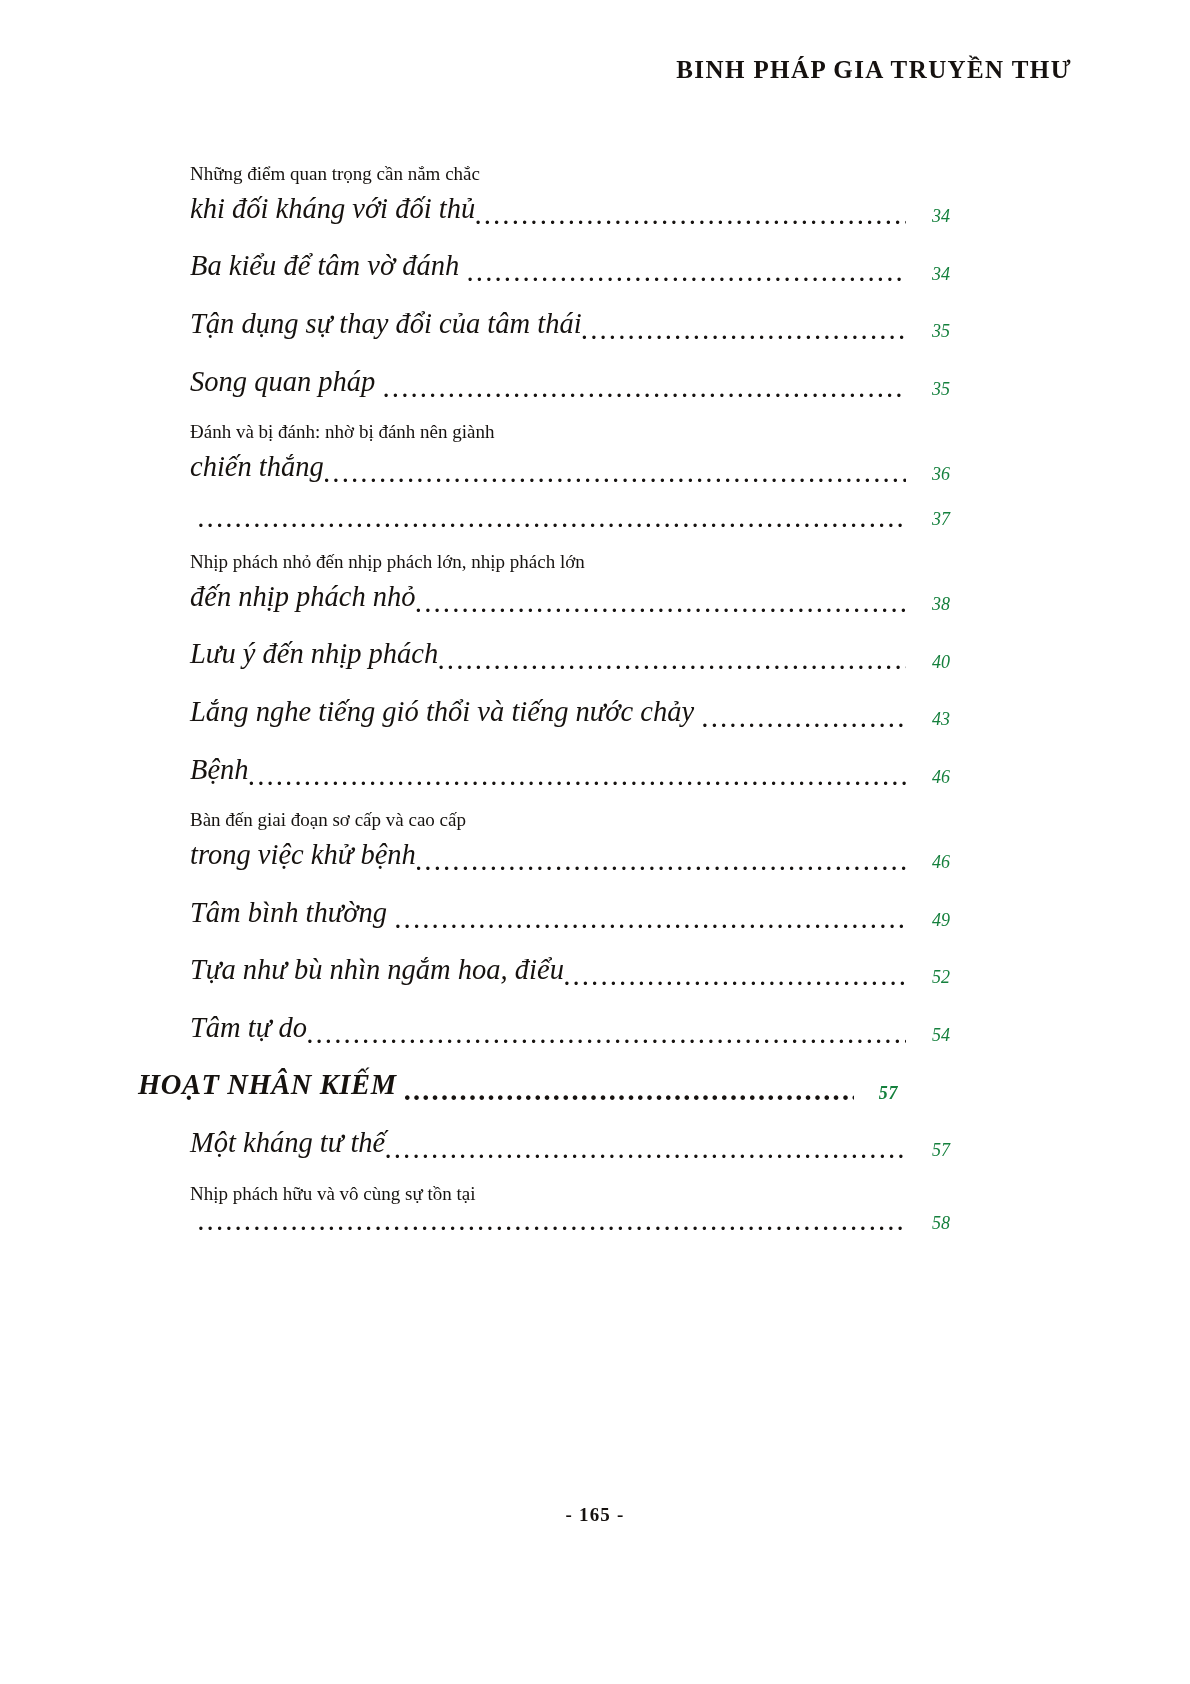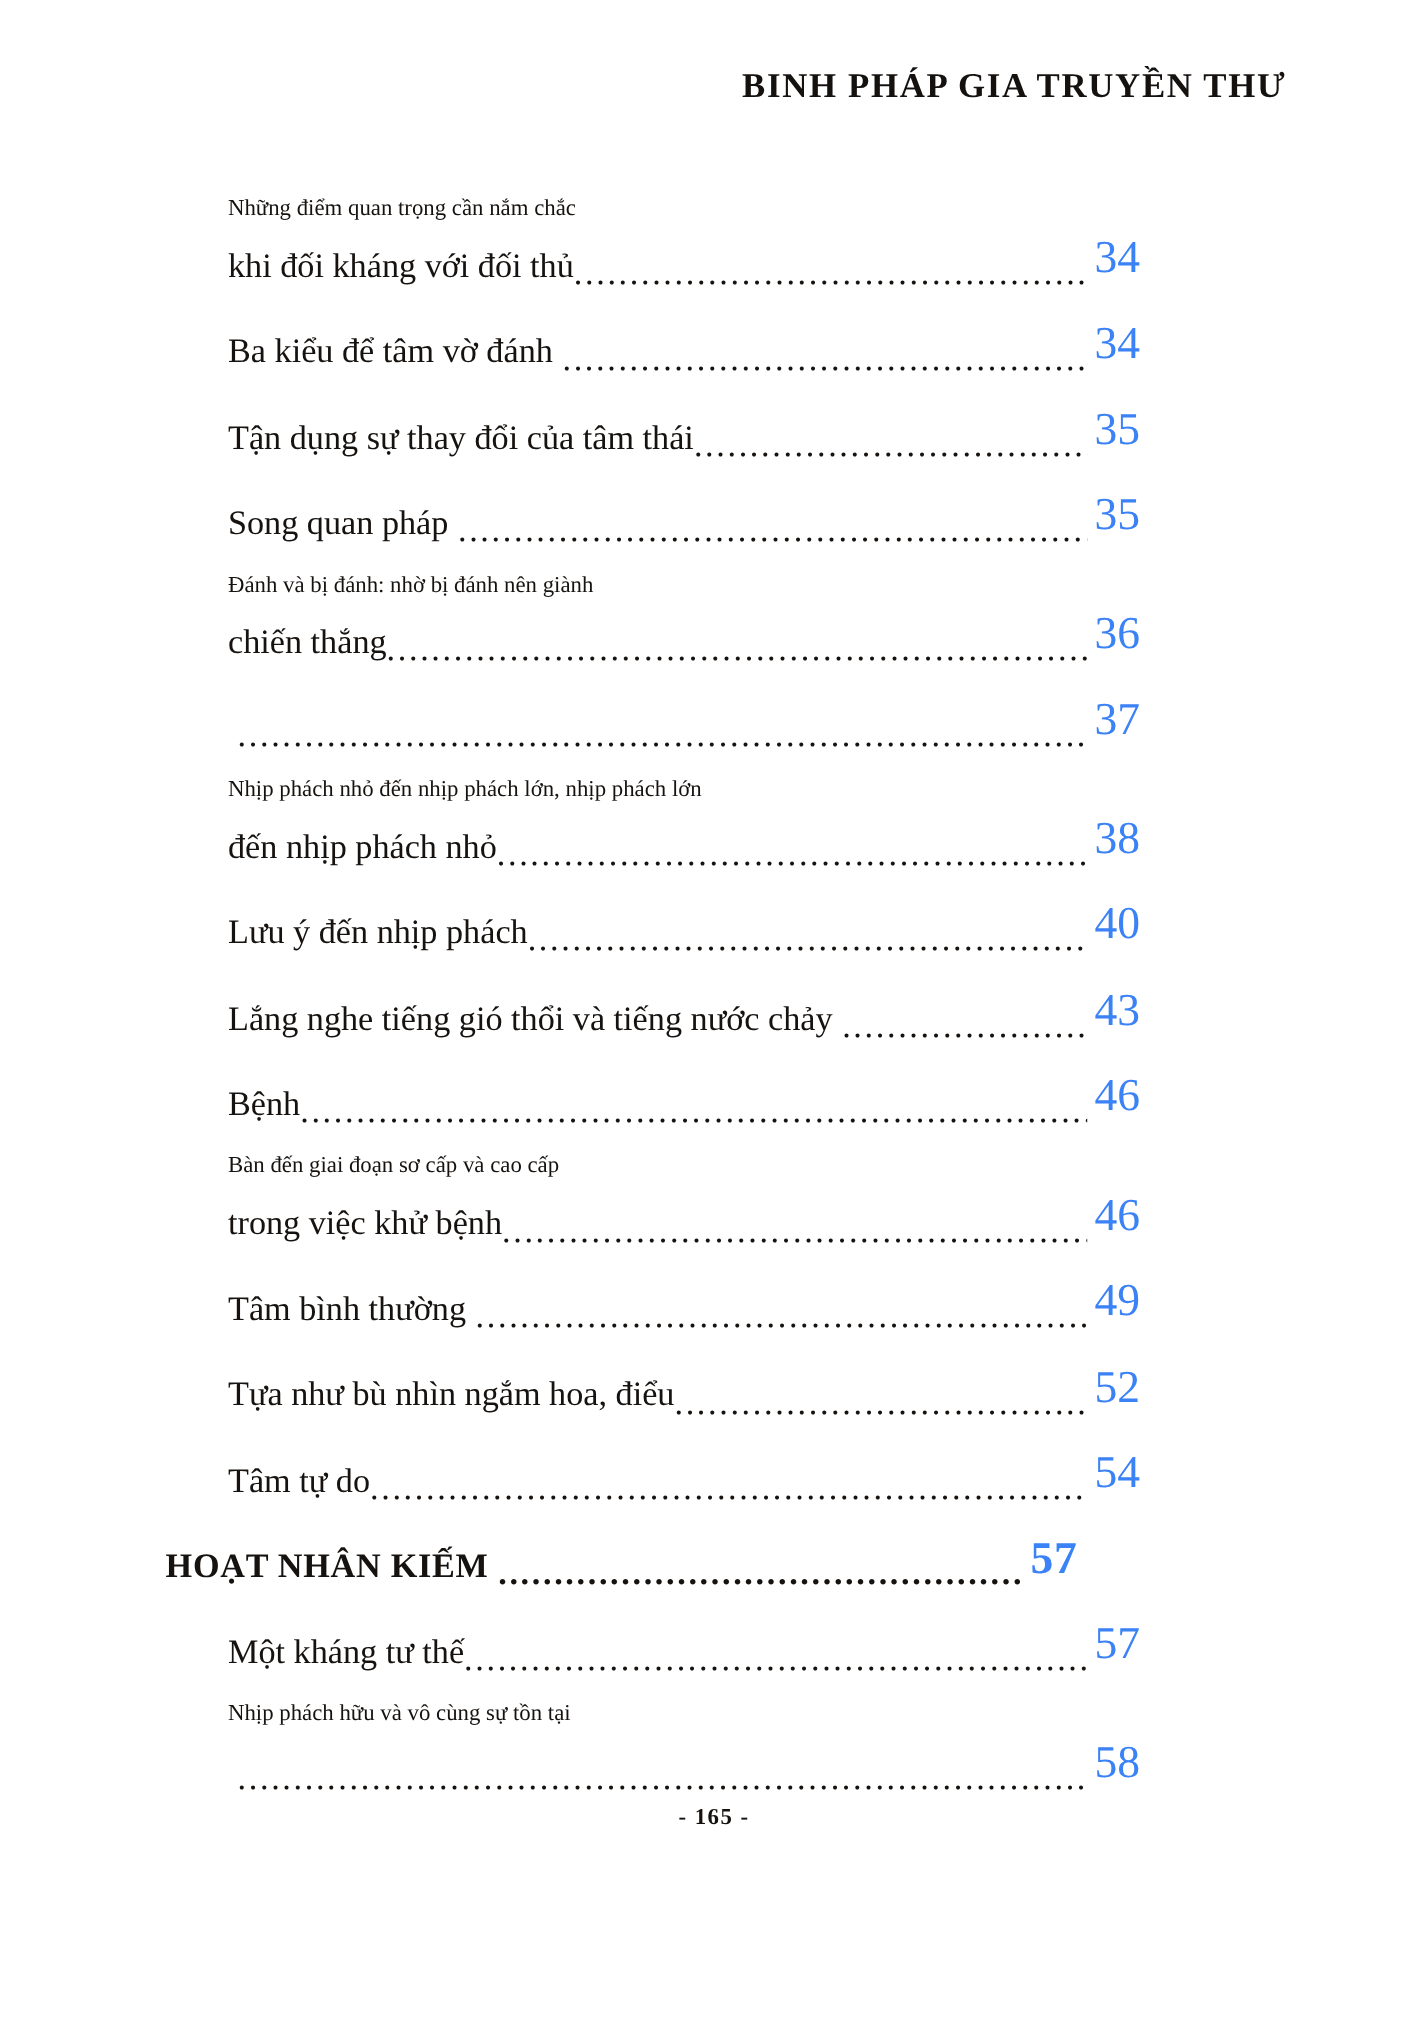--- a/index.html
+++ b/index.html
@@ -20,21 +20,21 @@
     box-sizing: border-box;
   }
 
   
   .running-head {
     position: absolute;
     top: 56px;
     left: 0;
     right: 118px;
     text-align: right;
-    font-size: 29px;
+    font-size: 25px;
     font-weight: bold;
     letter-spacing: 1.4px;
     font-variant: small-caps;
     text-transform: uppercase;
     color: #15110f;
     font-family: "Liberation Serif", "DejaVu Serif", serif;
   }
 
   
   .toc {
@@ -49,20 +49,21 @@
   }
 
   .toc-line {
     display: flex;
     align-items: flex-end;
     width: 100%;
     font-size: 28.5px;
     line-height: 1.46;
     color: #16120f;
     white-space: nowrap;
+    font-style: italic;
   }
 
   
   .toc-wrap {
     font-size: 19px;
     line-height: 1.46;
     color: #16120f;
     white-space: nowrap;
   }
 
@@ -94,22 +95,22 @@
     letter-spacing: 2.2px;
     font-size: 28.5px;
     line-height: 1em;
     color: #16120f;
   }
 
   .toc-page {
     flex: 0 0 auto;
     text-align: right;
     min-width: 44px;
-    font-size: 38px;
-    color: #3b82f6;
+    font-size: 18px;
+    color: #15803d;
   }
 
   
   .gap-before-leader .leader { margin-left: 8px; }
   .gap-none .leader { margin-left: 0px; }
 
   
   .folio {
     position: absolute;
     bottom: 158px;

